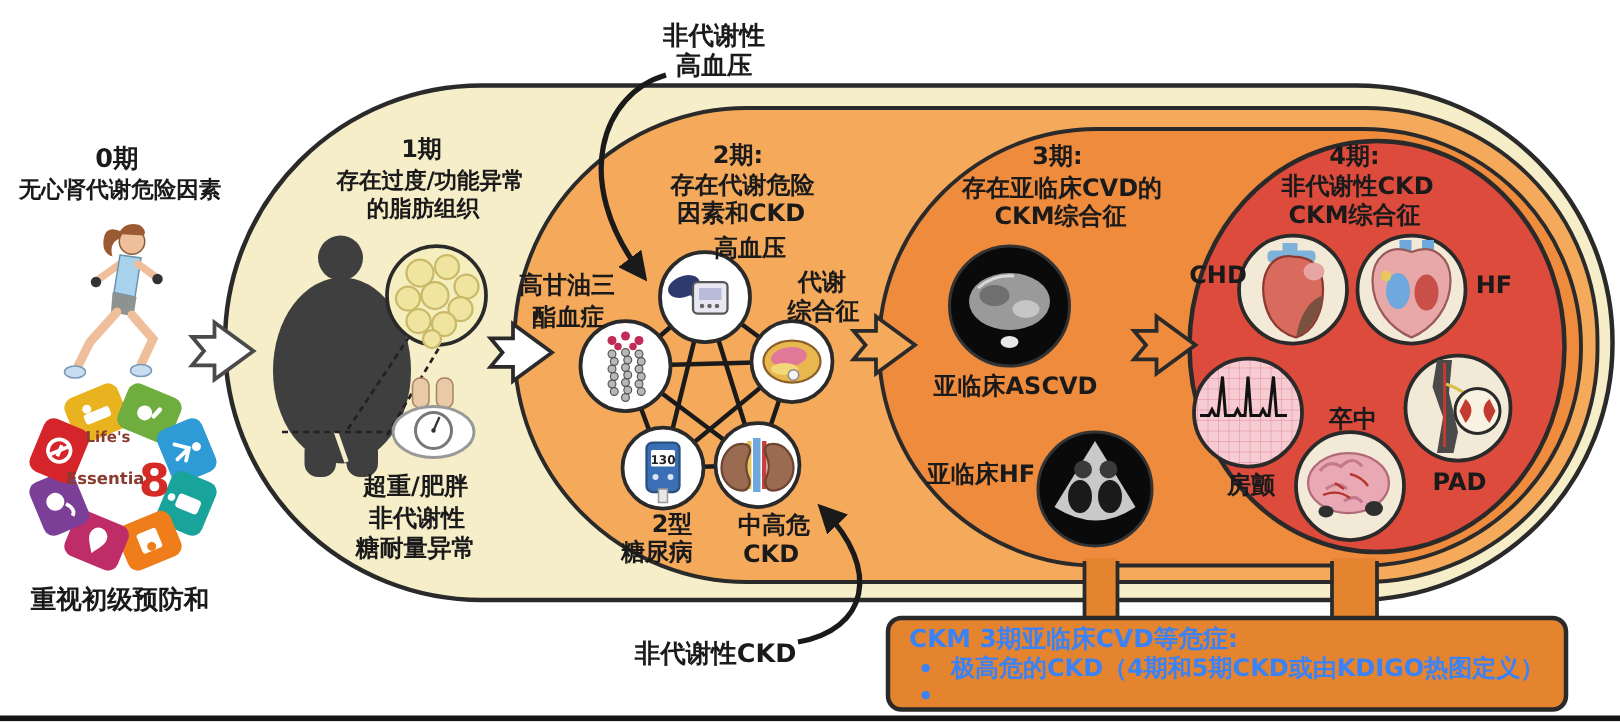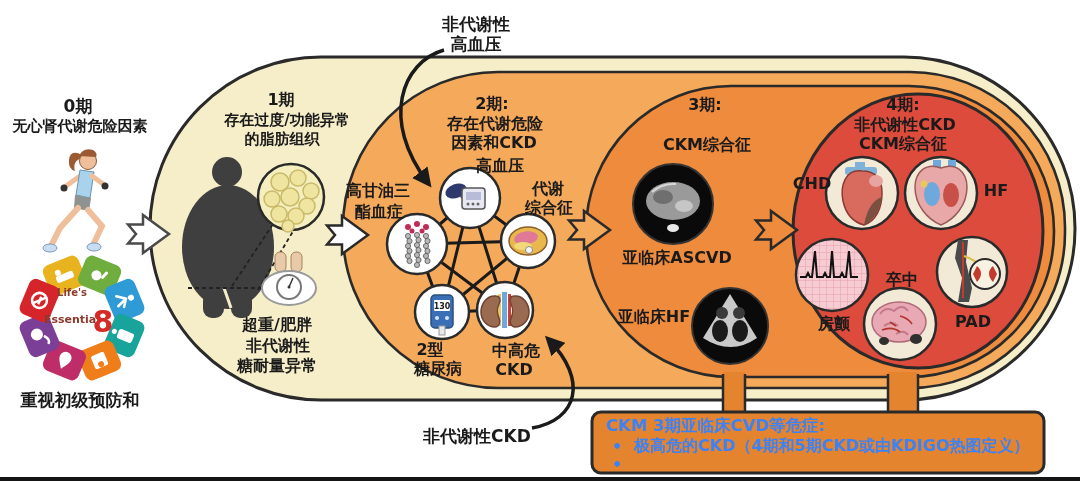--- a/index.html
+++ b/index.html
@@ -347,26 +347,27 @@
 <div class="lbl" style="left:277px;top:366px">糖耐量异常</div>
 
 <div class="lbl" style="left:492px;top:104px">2期:</div>
 <div class="lbl" style="left:495px;top:124px">存在代谢危险</div>
 <div class="lbl" style="left:494px;top:143px">因素和CKD</div>
 <div class="lbl" style="left:500px;top:166px">高血压</div>
 <div class="lbl" style="left:548px;top:189px">代谢</div>
 <div class="lbl" style="left:549px;top:208px">综合征</div>
 <div class="lbl" style="left:378px;top:191px">高甘油三</div>
 <div class="lbl" style="left:379px;top:212px">酯血症</div>
-<div class="lbl" style="left:430px;top:350px">2型</div>
+<div class="lbl" style="left:448px;top:350px">2型</div>
 <div class="lbl" style="left:438px;top:369px">糖尿病</div>
 <div class="lbl" style="left:516px;top:351px">中高危</div>
 <div class="lbl" style="left:514px;top:370px">CKD</div>
 
 <div class="lbl" style="left:705px;top:105px">3期:</div>
+<div class="lbl" style="left:708px;top:126px">存在亚临床CVD的</div>
 <div class="lbl" style="left:707px;top:145px">CKM综合征</div>
 <div class="lbl" style="left:677px;top:258px">亚临床ASCVD</div>
 <div class="lbl" style="left:654px;top:317px">亚临床HF</div>
 
 <div class="lbl" style="left:903px;top:105px">4期:</div>
 <div class="lbl" style="left:905px;top:125px">非代谢性CKD</div>
 <div class="lbl" style="left:903px;top:144px">CKM综合征</div>
 <div class="lbl" style="left:812px;top:184px">CHD</div>
 <div class="lbl" style="left:996px;top:191px">HF</div>
 <div class="lbl" style="left:834px;top:324px">房颤</div>

